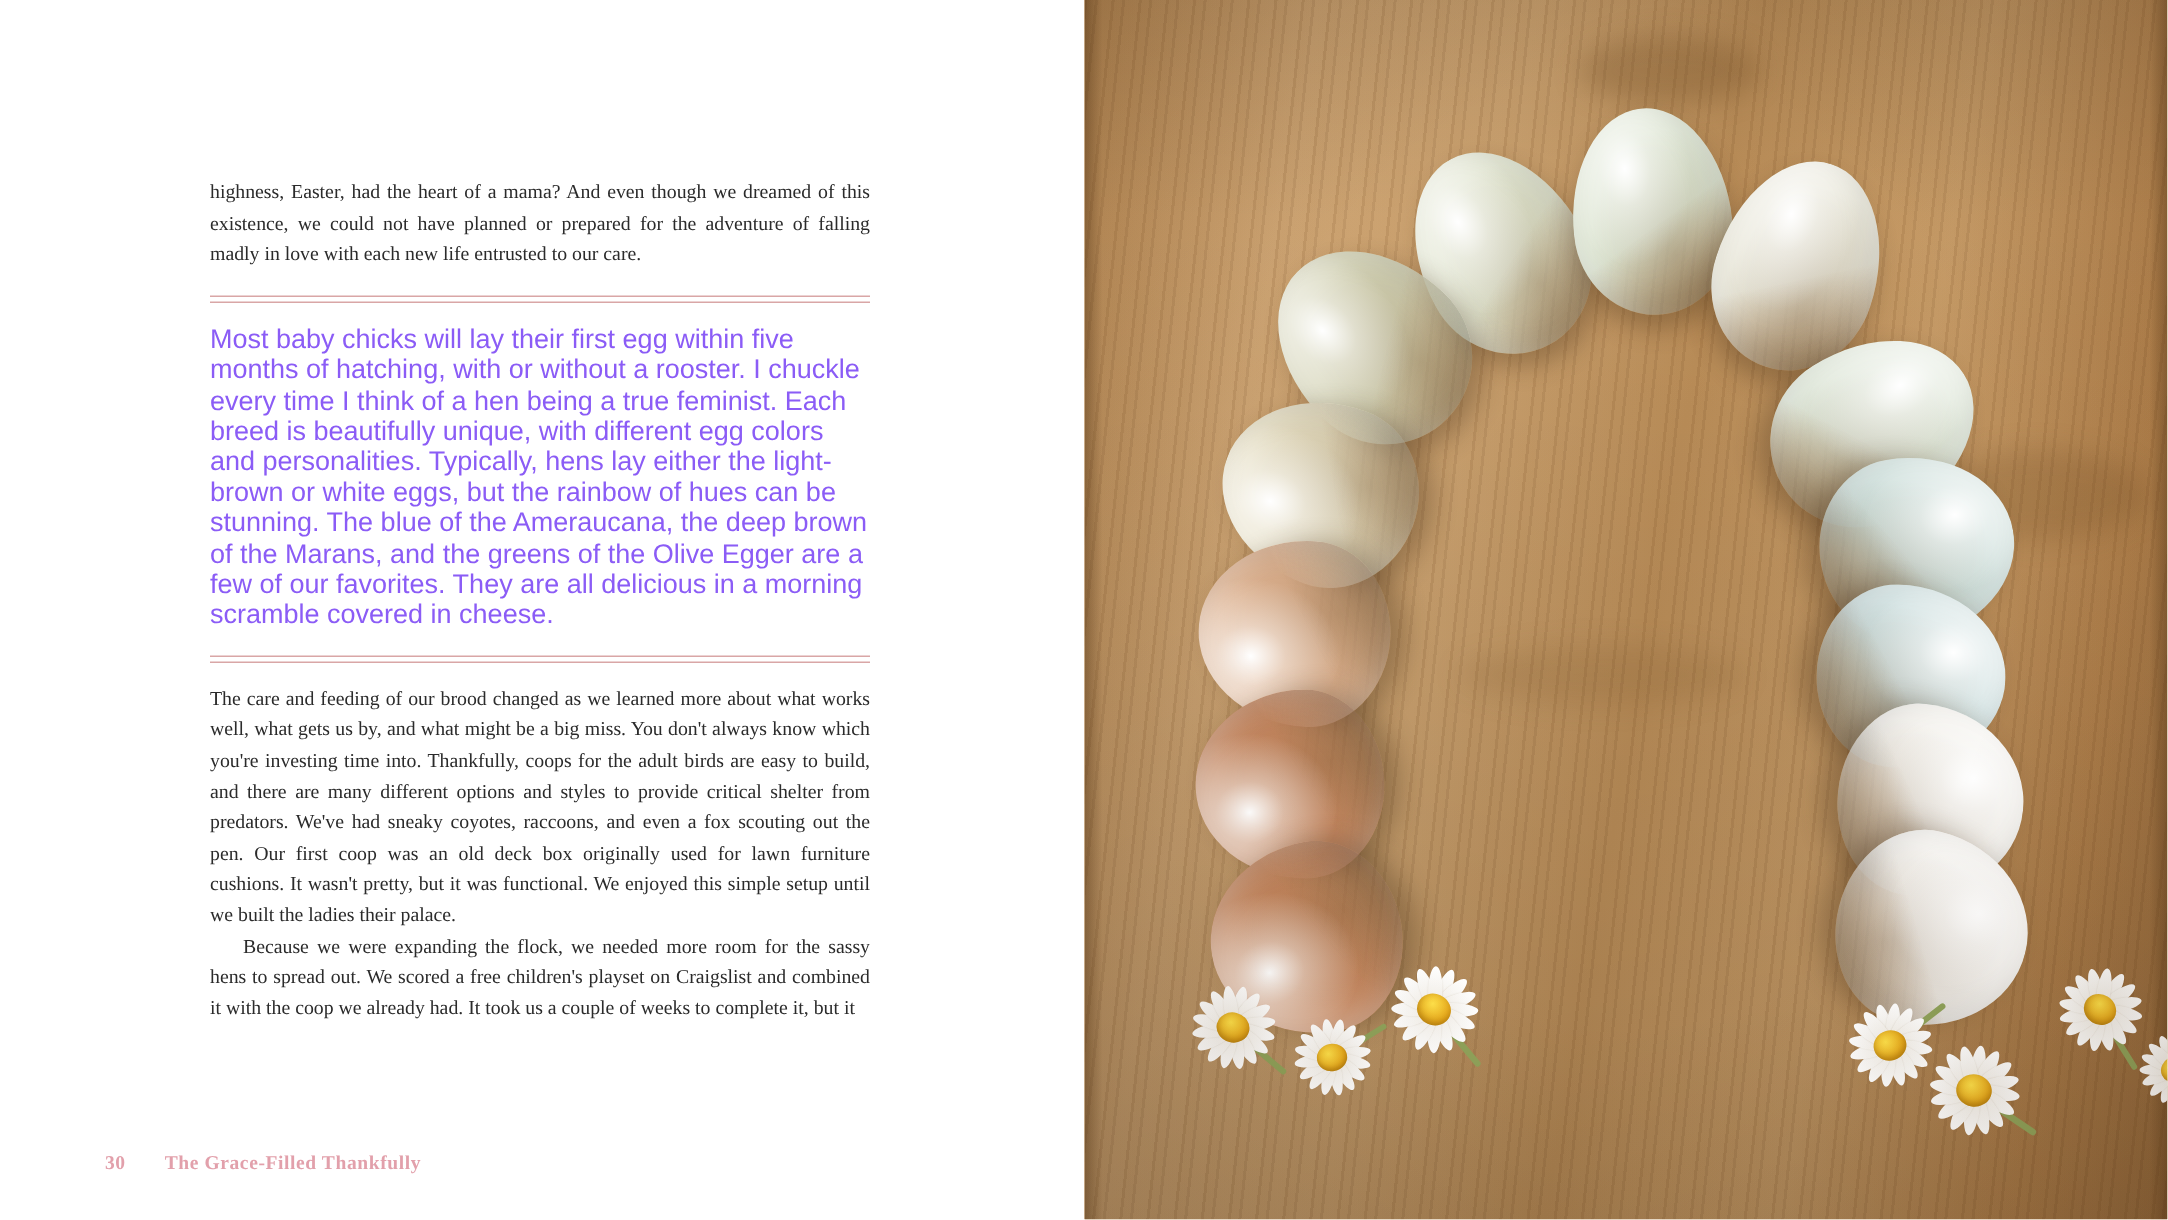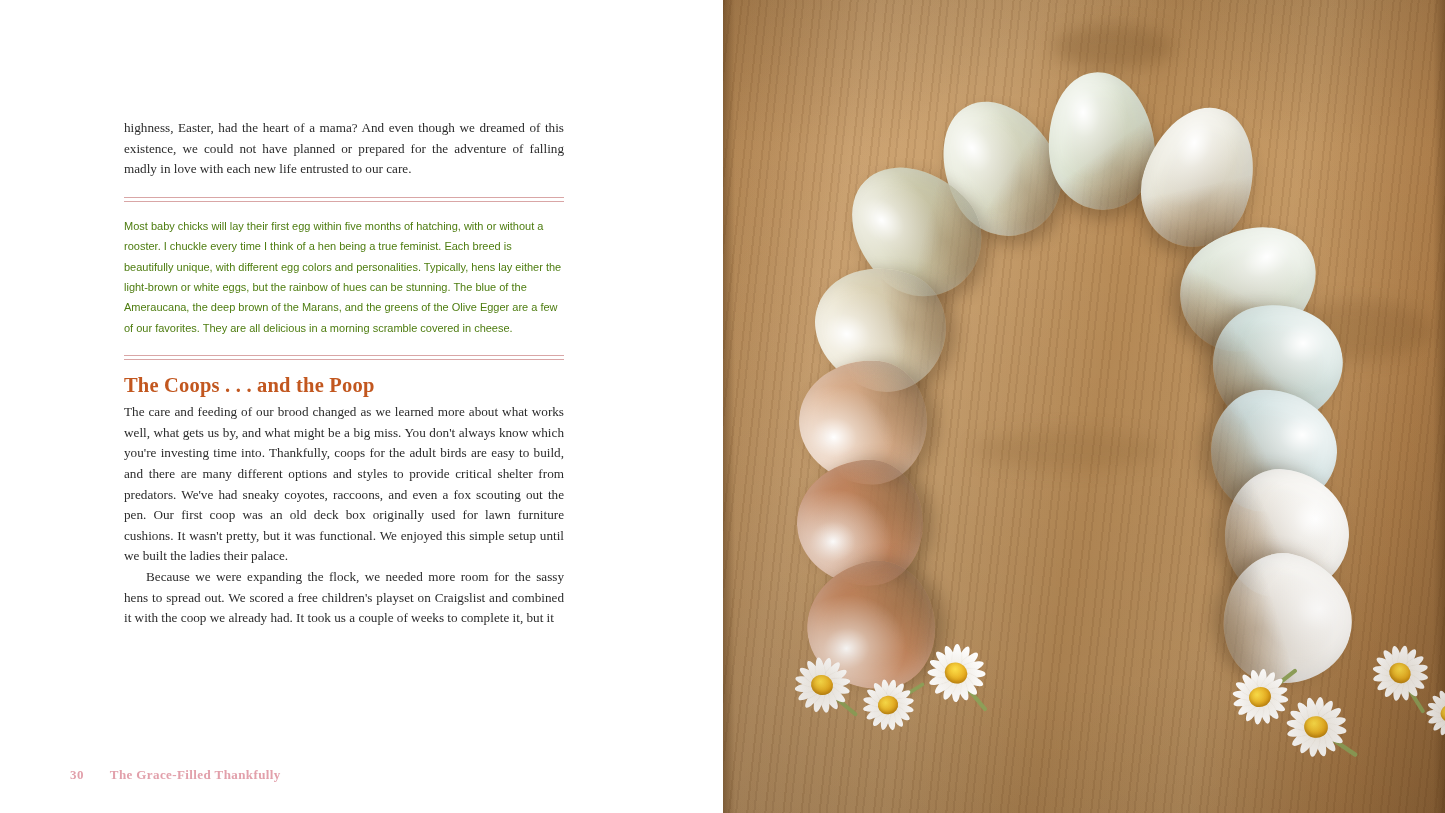--- a/index.html
+++ b/index.html
@@ -22,21 +22,21 @@
   
   .page-left {
     position: relative;
     width: 723px;
     height: 813px;
     background: #ffffff;
     flex: 0 0 723px;
   }
   .text-column {
     position: absolute;
-    left: 124px;
+    left: 140px;
     top: 118px;
     width: 440px;
   }
   .para-serif {
     font-family: "Liberation Serif", serif;
     font-size: 13.2px;
     line-height: 20.6px;
     color: #2b2b2b;
     text-align: justify;
     margin: 0;
@@ -54,23 +54,23 @@
   .subhead {
     font-family: "Liberation Sans", sans-serif;
     font-size: 13.5px;
     font-weight: bold;
     letter-spacing: 0.3px;
     color: #1d1d1d;
     margin: 0 0 4px 0;
   }
   .para-sans {
     font-family: "Liberation Sans", sans-serif;
-    font-size: 11px;
+    font-size: 18px;
     line-height: 20.4px;
-    color: #4d7c0f;
+    color: #8b5cf6;
     text-align: left;
     margin: 0;
   }
   .section-title {
     font-family: "Liberation Serif", serif;
     font-weight: bold;
     font-size: 20.5px;
     color: #c2571f;
     letter-spacing: 0.2px;
     margin: 0 0 5px 0;
@@ -187,21 +187,20 @@
 
       <p class="para-serif">highness, Easter, had the heart of a mama? And even though we dreamed of this existence, we could not have planned or prepared for the adventure of falling madly in love with each new life entrusted to our care.</p>
 
       <div class="rule"></div>
 
 
       <p class="para-sans">Most baby chicks will lay their first egg within five months of hatching, with or without a rooster. I chuckle every time I think of a hen being a true feminist. Each breed is beautifully unique, with different egg colors and personalities. Typically, hens lay either the light-brown or white eggs, but the rainbow of hues can be stunning. The blue of the Ameraucana, the deep brown of the Marans, and the greens of the Olive Egger are a few of our favorites. They are all delicious in a morning scramble covered in cheese.</p>
 
       <div class="rule"></div>
 
-      <h2 class="section-title">The Coops . . . and the Poop</h2>
 
       <p class="para-serif">The care and feeding of our brood changed as we learned more about what works well, what gets us by, and what might be a big miss. You don't always know which you're investing time into. Thankfully, coops for the adult birds are easy to build, and there are many different options and styles to provide critical shelter from predators. We've had sneaky coyotes, raccoons, and even a fox scouting out the pen. Our first coop was an old deck box originally used for lawn furniture cushions. It wasn't pretty, but it was functional. We enjoyed this simple setup until we built the ladies their palace.</p>
 
       <p class="para-serif para-indent">Because we were expanding the flock, we needed more room for the sassy hens to spread out. We scored a free children's playset on Craigslist and combined it with the coop we already had. It took us a couple of weeks to complete it, but it</p>
     </div>
 
     <div class="folio">
       <span class="num">30</span><span>The Grace-Filled Thankfully</span>
     </div>
   </div>

